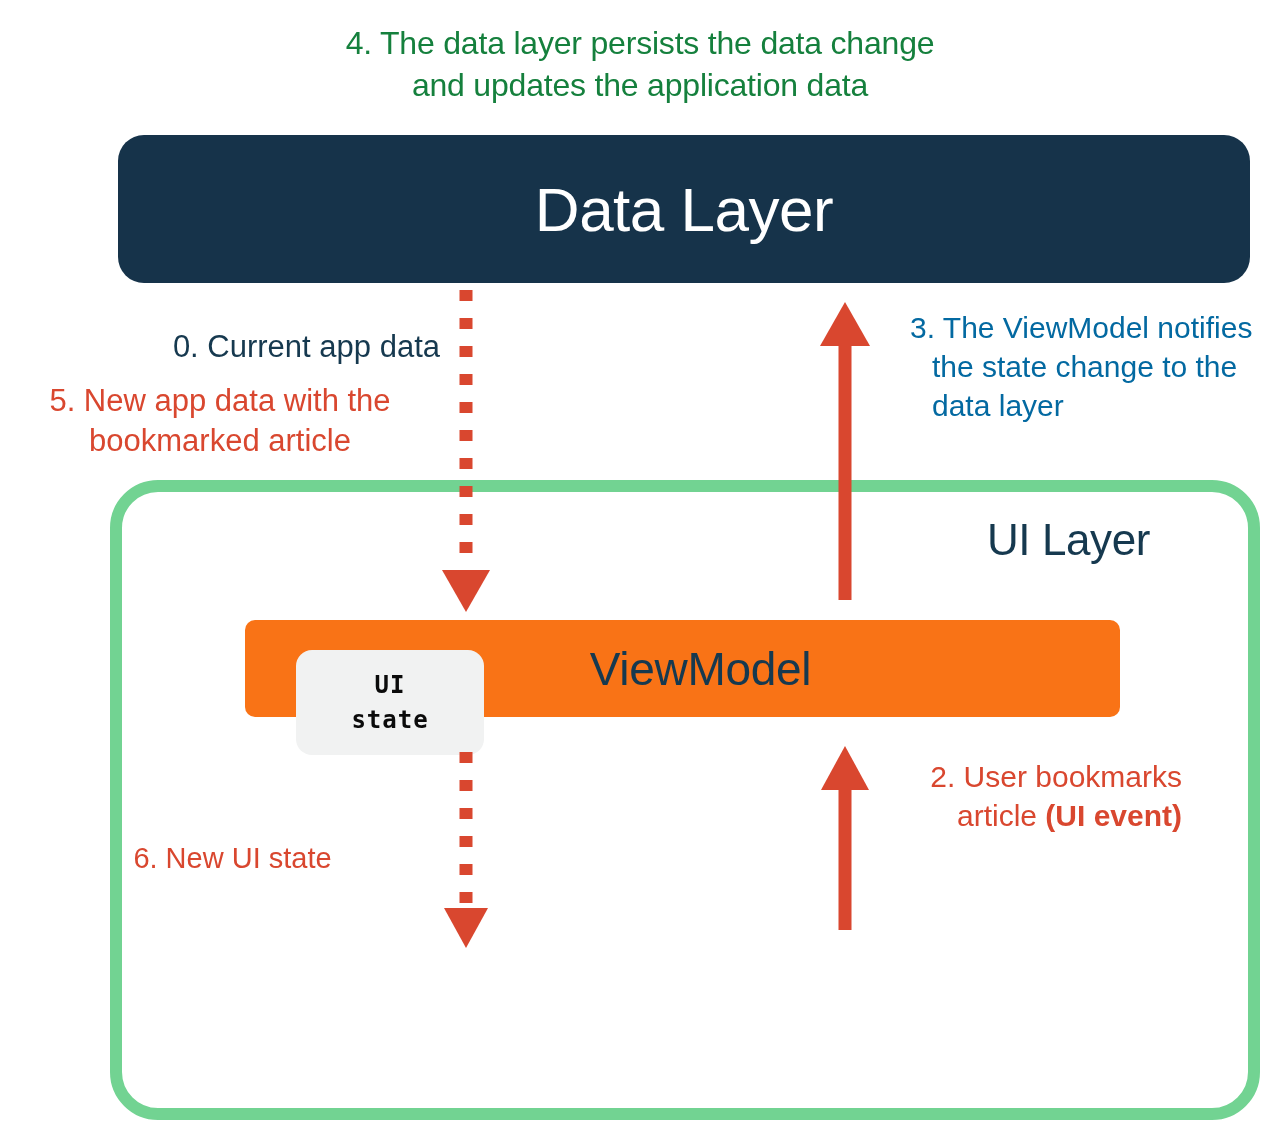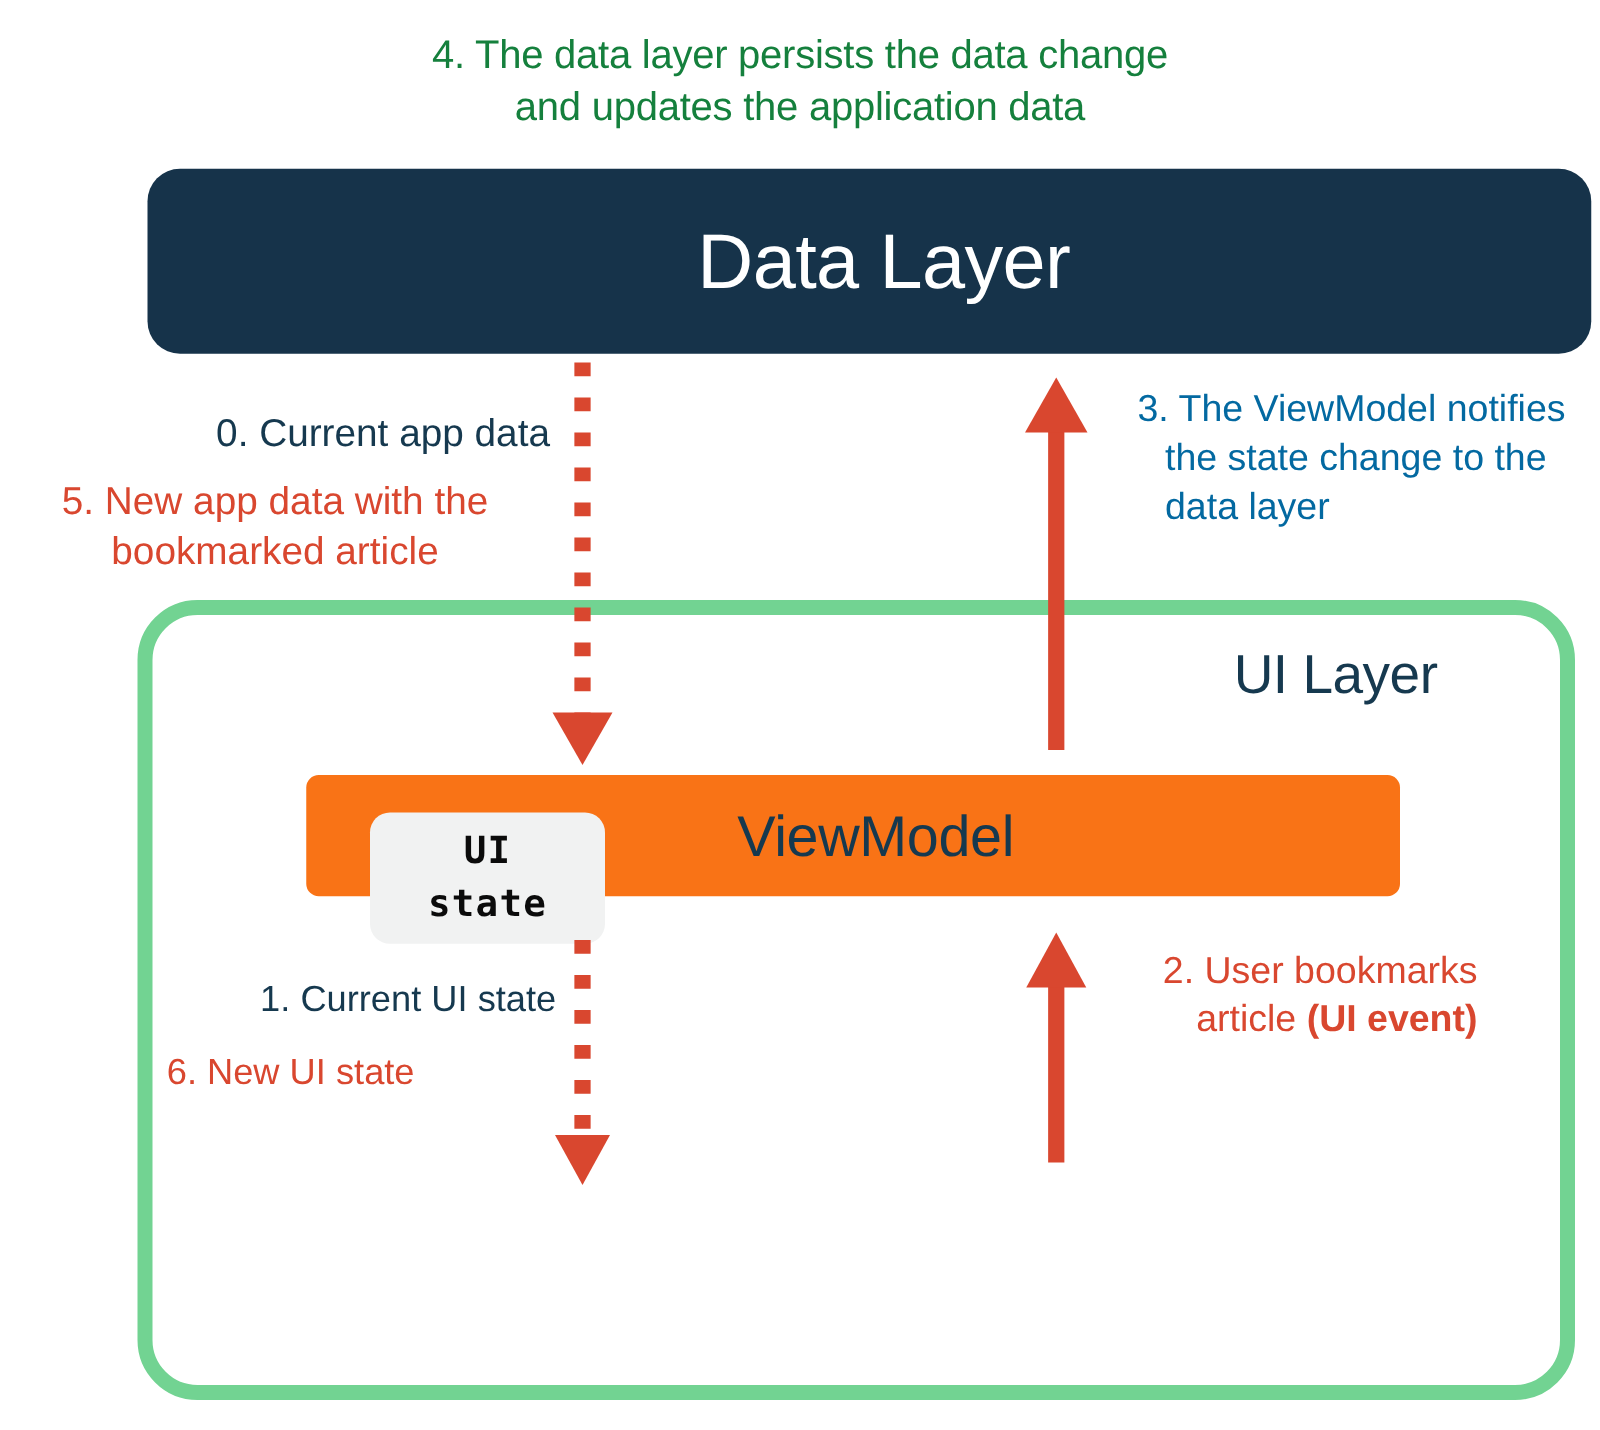--- a/index.html
+++ b/index.html
@@ -40,21 +40,20 @@
     position: absolute;
     left: 118px;
     top: 135px;
     width: 1132px;
     height: 148px;
     background: #16334a;
     border-radius: 26px;
     display: flex;
     align-items: center;
     justify-content: center;
-    padding-left: 23px;
   }
   .data-layer-title {
     color: #ffffff;
     font-size: 62px;
     letter-spacing: -0.5px;
   }
 
   
   .ui-layer {
     position: absolute;
@@ -105,21 +104,21 @@
     width: 188px;
     height: 105px;
     background: #f1f2f2;
     border-radius: 16px;
     display: flex;
     flex-direction: column;
     align-items: center;
     justify-content: center;
     font-family: "DejaVu Sans Mono", monospace;
     font-weight: bold;
-    font-size: 30px;
+    font-size: 24px;
     line-height: 1.42;
     color: #0b0b0b;
     letter-spacing: 1px;
   }
 
   
   .cap {
     position: absolute;
     text-align: center;
     line-height: 1.3;
@@ -214,21 +213,20 @@
 
   <div class="viewmodel">
     <span class="viewmodel-title">ViewModel</span>
   </div>
 
   <div class="ui-state-chip">
     <span>UI</span>
     <span>state</span>
   </div>
 
-  <div class="cap cap-left-1">1. Current UI state</div>
   <div class="cap cap-left-6">6. New UI state</div>
 
   <div class="cap cap-right-2"><span>2. User bookmarks article </span><b>(UI event)</b></div>
 
   <svg class="arrows" viewBox="0 0 1280 1144">
 
     <g>
       <line x1="466" y1="290" x2="466" y2="575" stroke="#d9472f" stroke-width="13" stroke-dasharray="11 17" stroke-linecap="butt"></line>
       <polygon points="442,570 490,570 466,612" fill="#d9472f"></polygon>
     </g>

